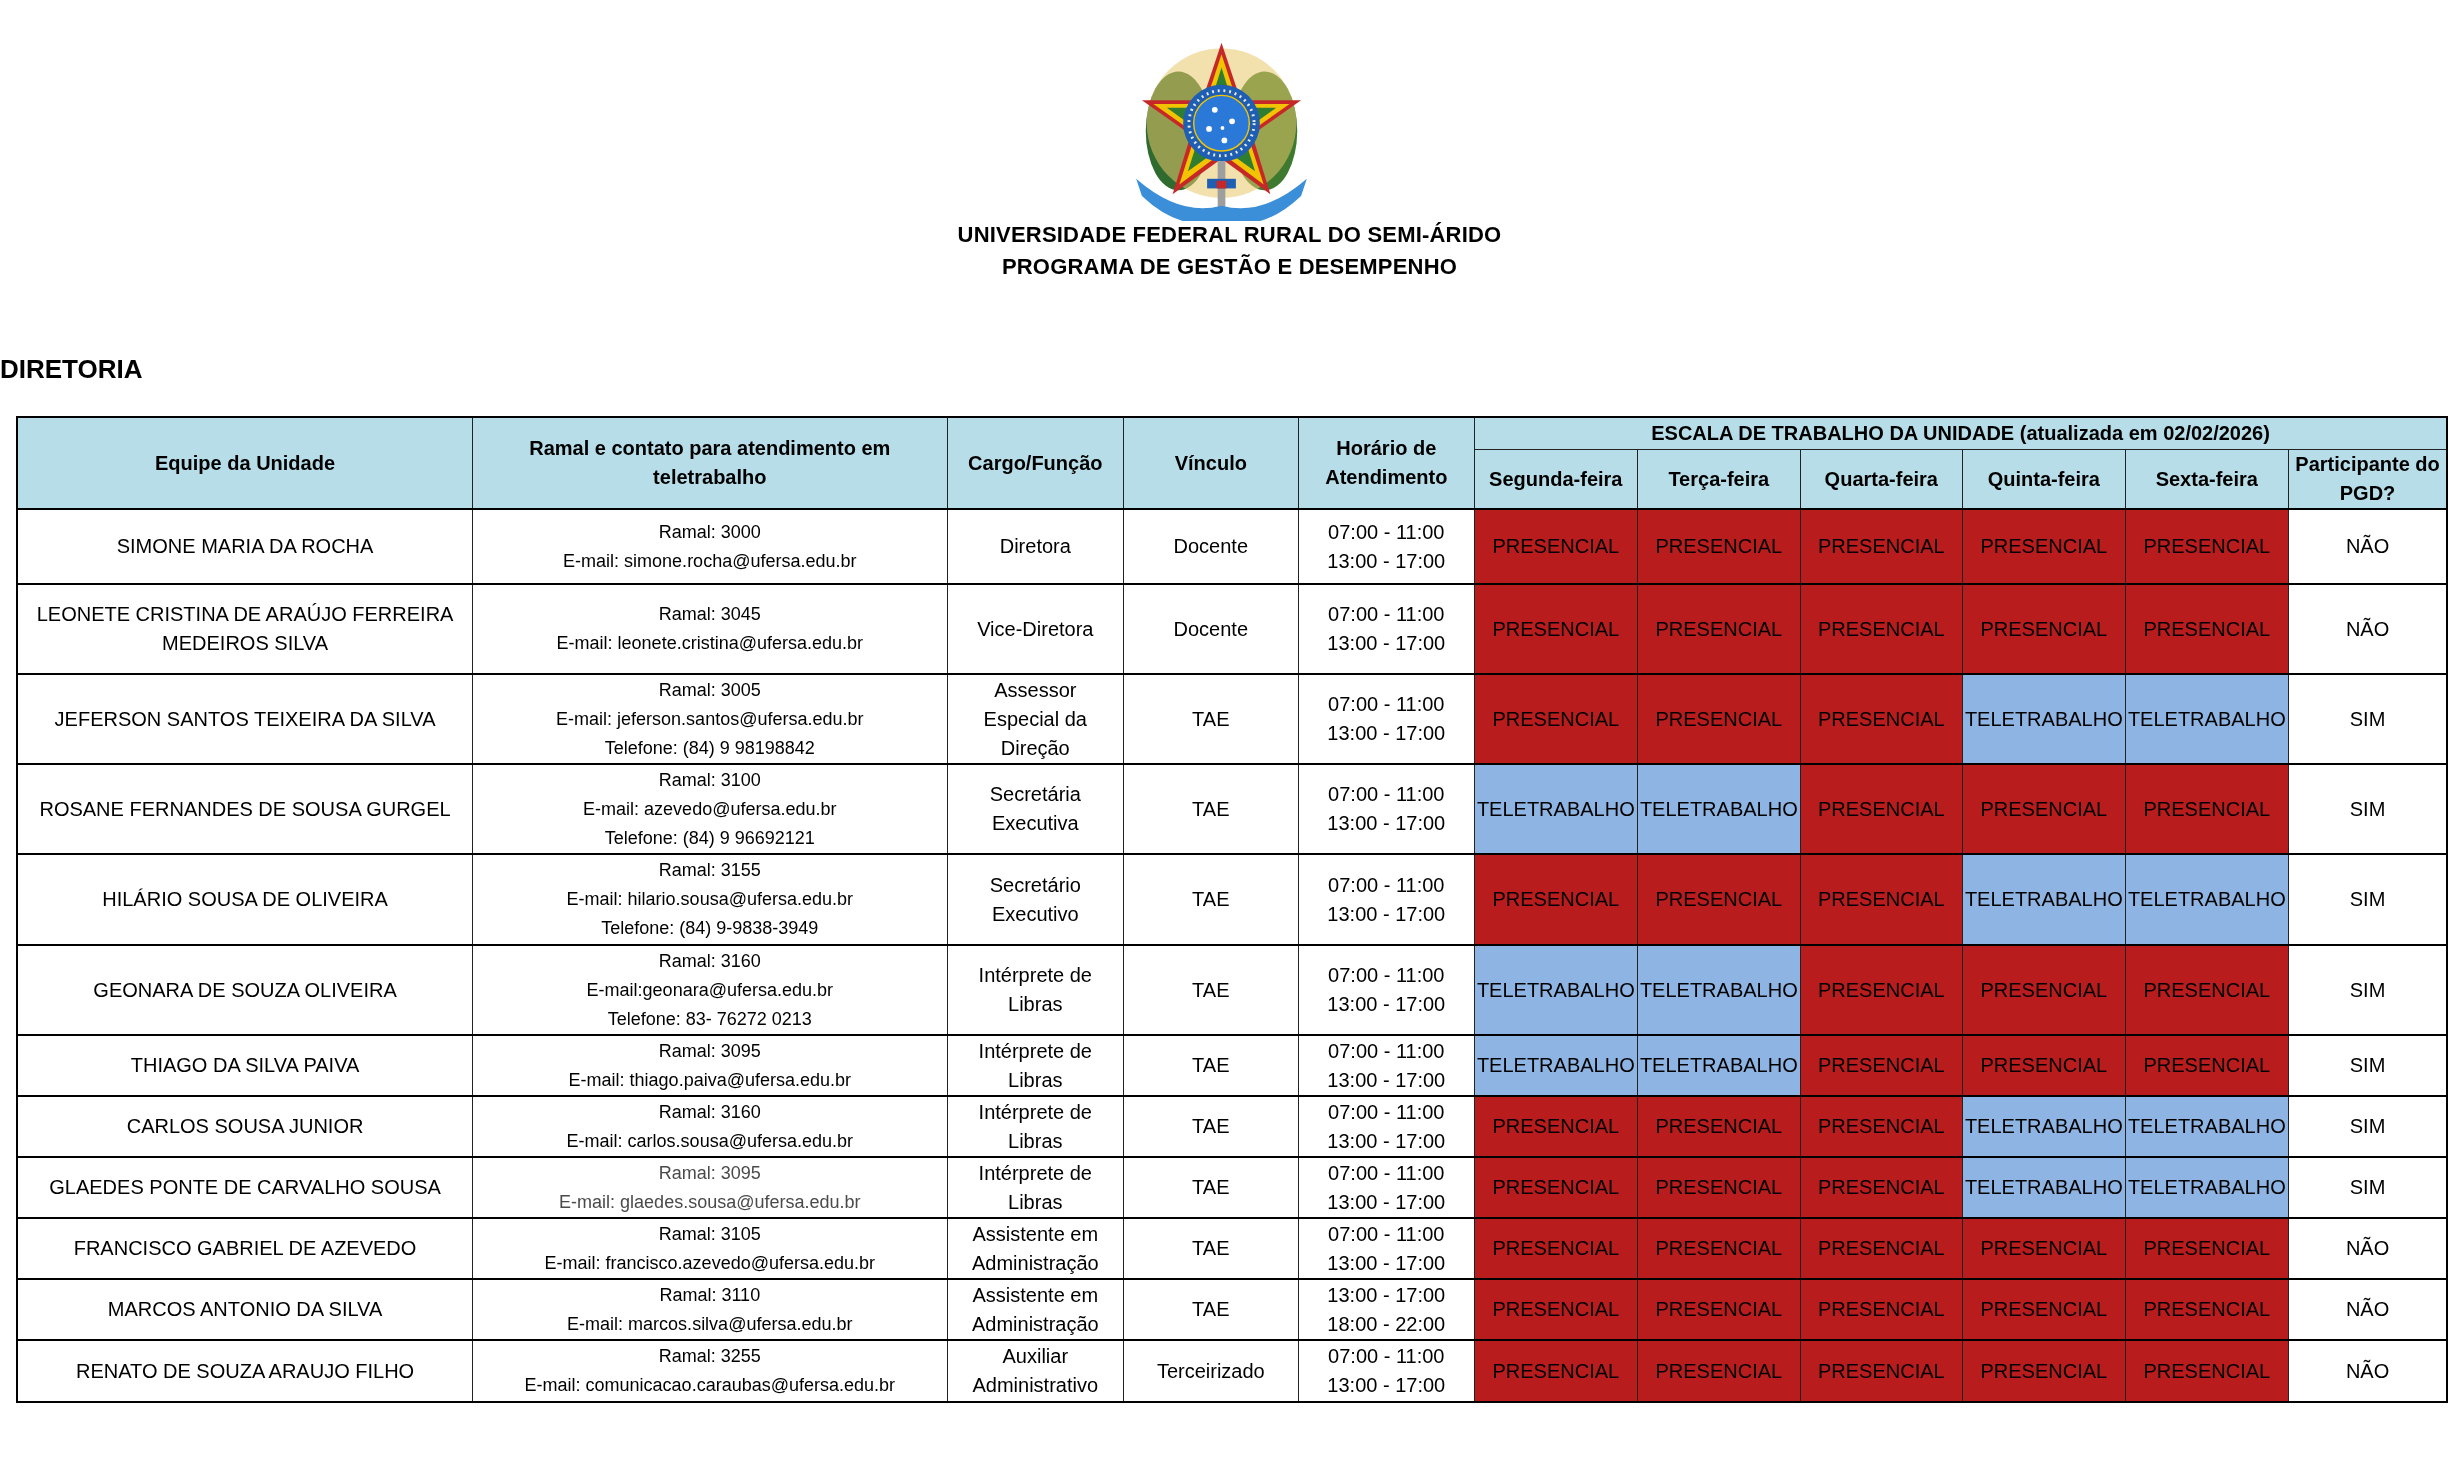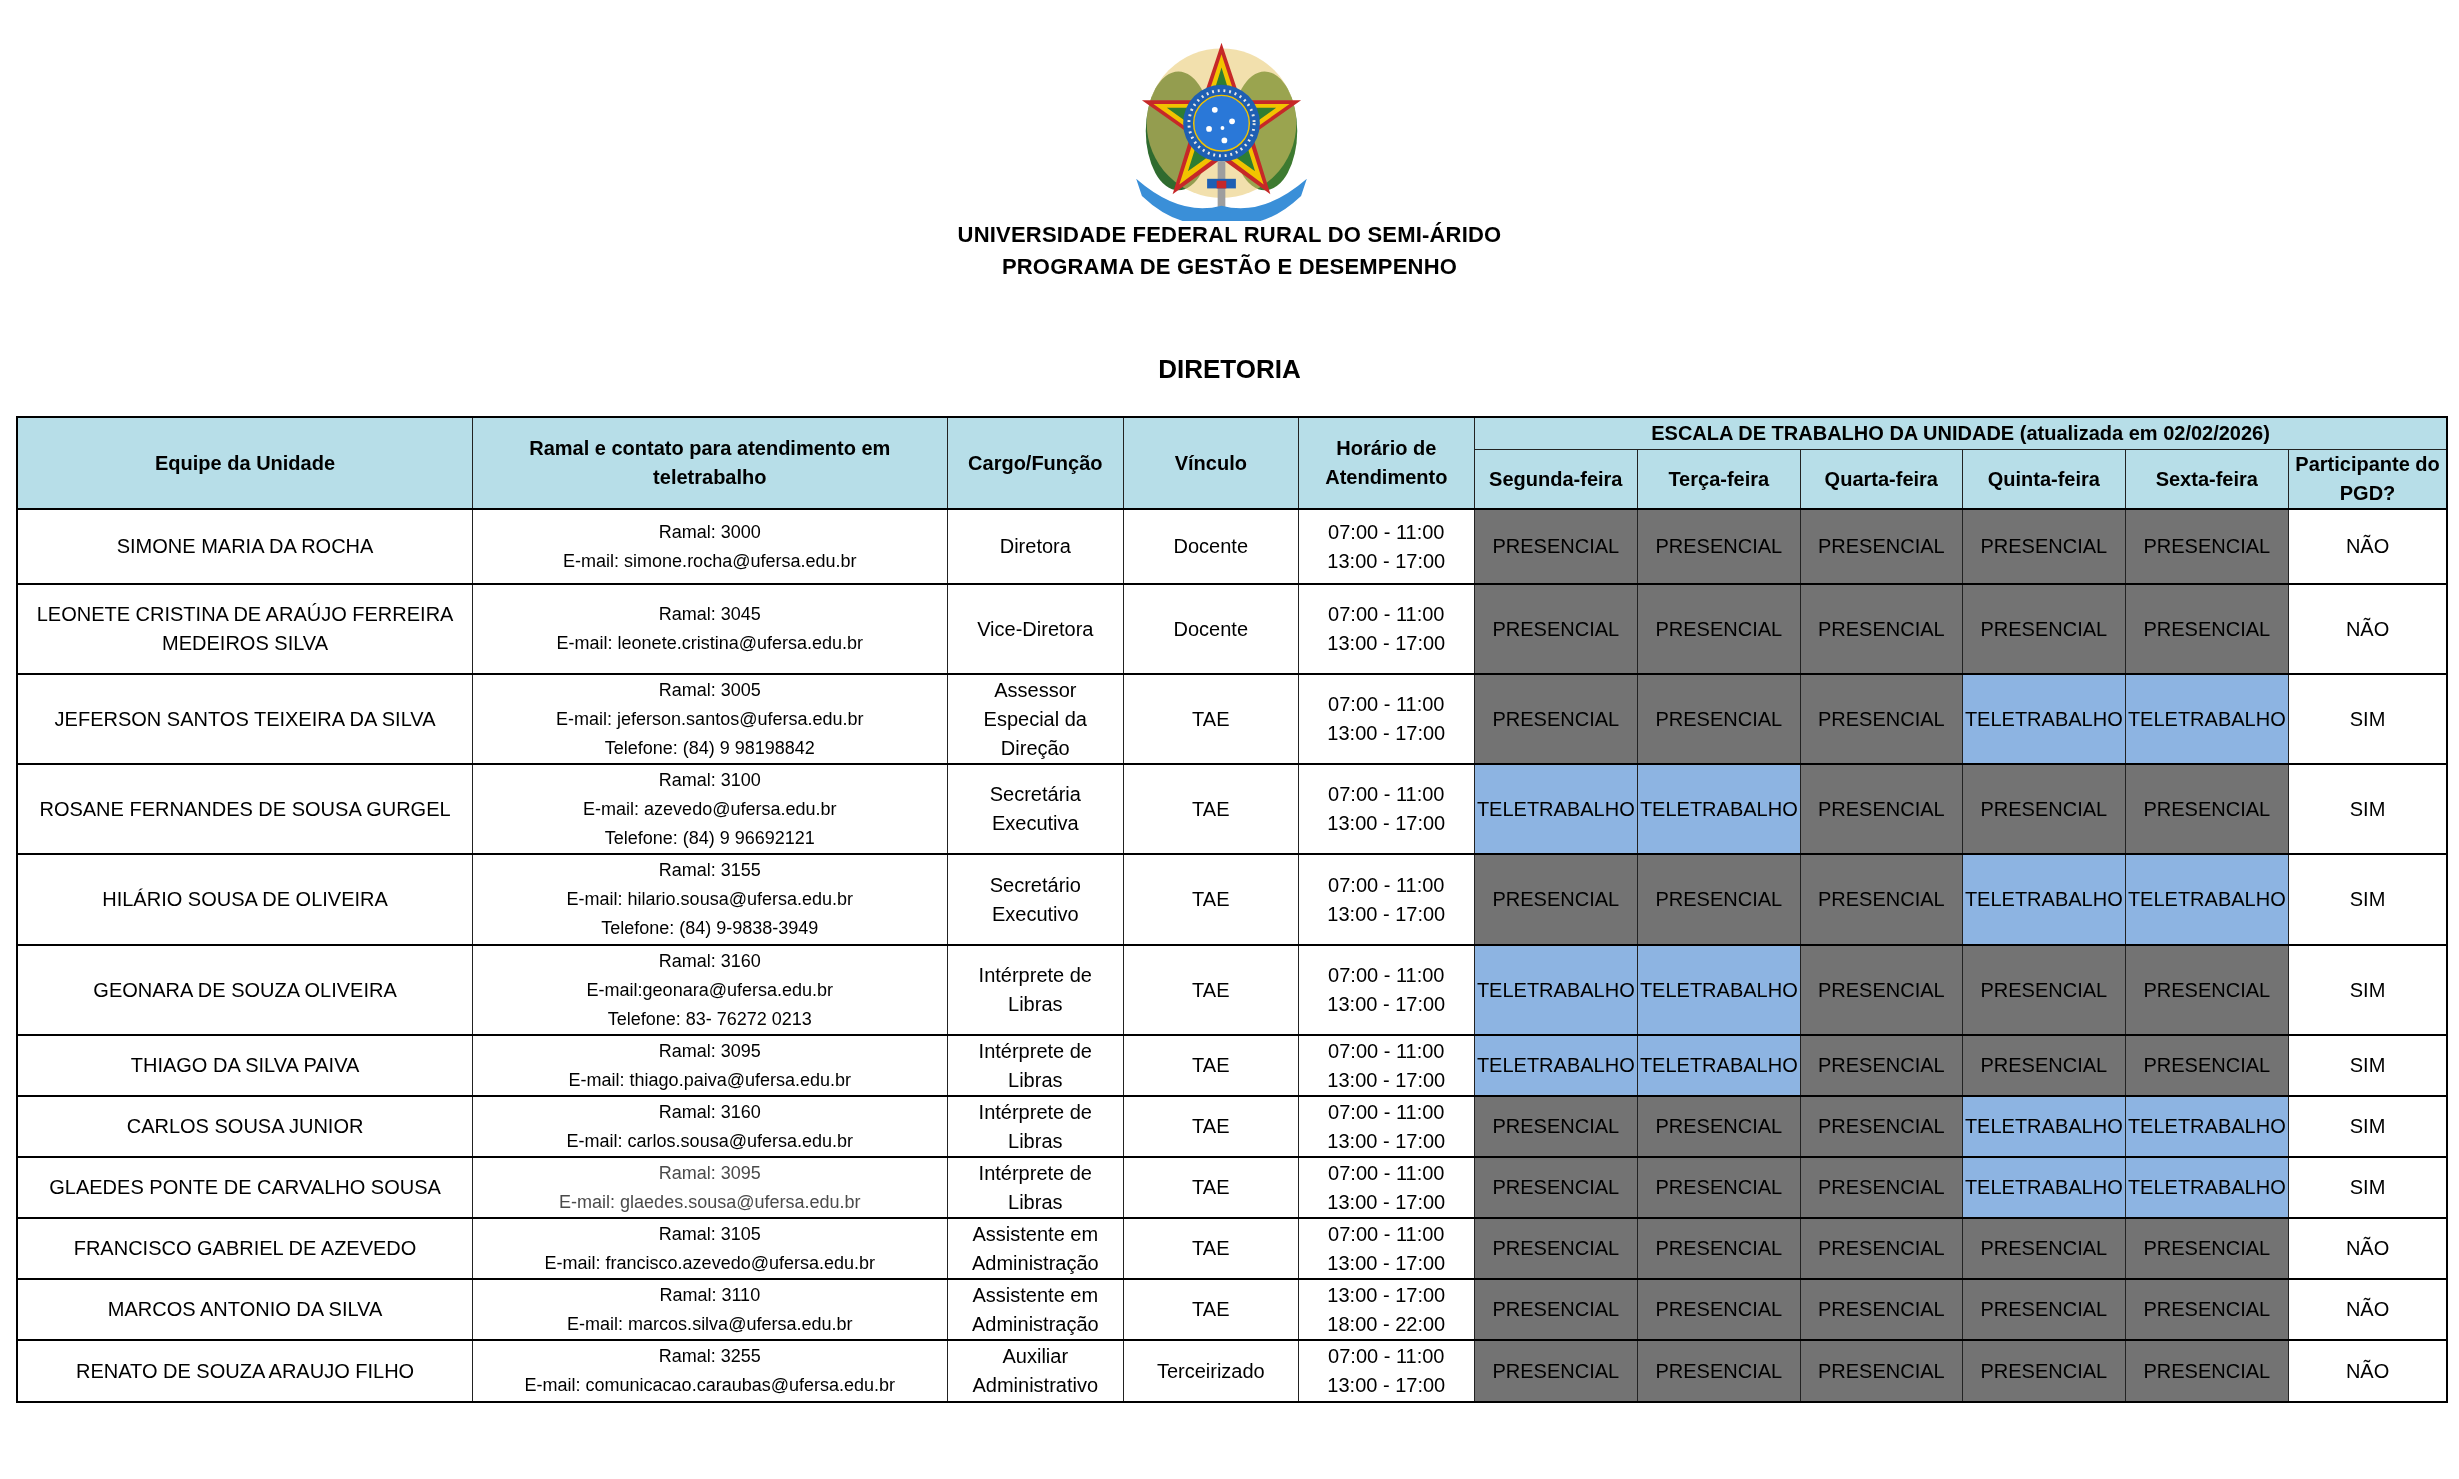--- a/index.html
+++ b/index.html
@@ -31,21 +31,21 @@
       font-size: 22px;
       letter-spacing: 0.2px;
     }
     .inst-line1 { top: 222px; }
     .inst-line2 { top: 254px; }
     .unit-title {
       position: absolute;
       left: 0;
       width: 2459px;
       top: 354px;
-      text-align: center;
+      text-align: left;
       font-weight: bold;
       font-size: 26px;
     }
     table.escala {
       position: absolute;
       left: 16.3px;
       top: 416px;
       width: 2432px;
       border-collapse: collapse;
       table-layout: fixed;
@@ -71,21 +71,21 @@
     thead { border-bottom: 2.9px solid #000; }
     tbody tr { border-top: 2.9px solid #000; }
     tbody td.name { font-size: 20px; }
     tbody td.contact { font-size: 18px; line-height: 29px; }
     tbody td.contact.muted { color: #4a4a4a; }
     td.day {
       font-size: 20px;
       white-space: nowrap;
       padding: 0;
     }
-    td.day.presencial { background: #737373; }
+    td.day.presencial { background: #b91c1c; }
     td.day.teletrabalho { background: #8DB4E2; }
     td.pgd { background: #fff; }
     .ln { display: block; }
   </style>
 </head>
 <body>
 
 <svg class="emblem" viewBox="0 0 186 194" xmlns="http://www.w3.org/2000/svg">
 
   <ellipse cx="48" cy="100" rx="34" ry="62" fill="#2f6b2f"></ellipse>

